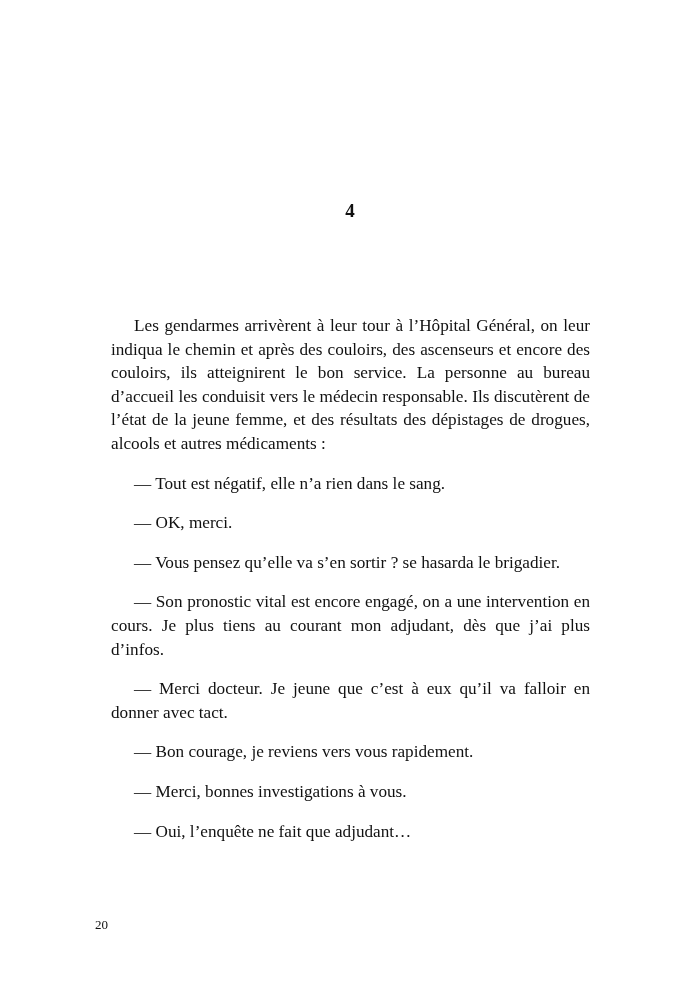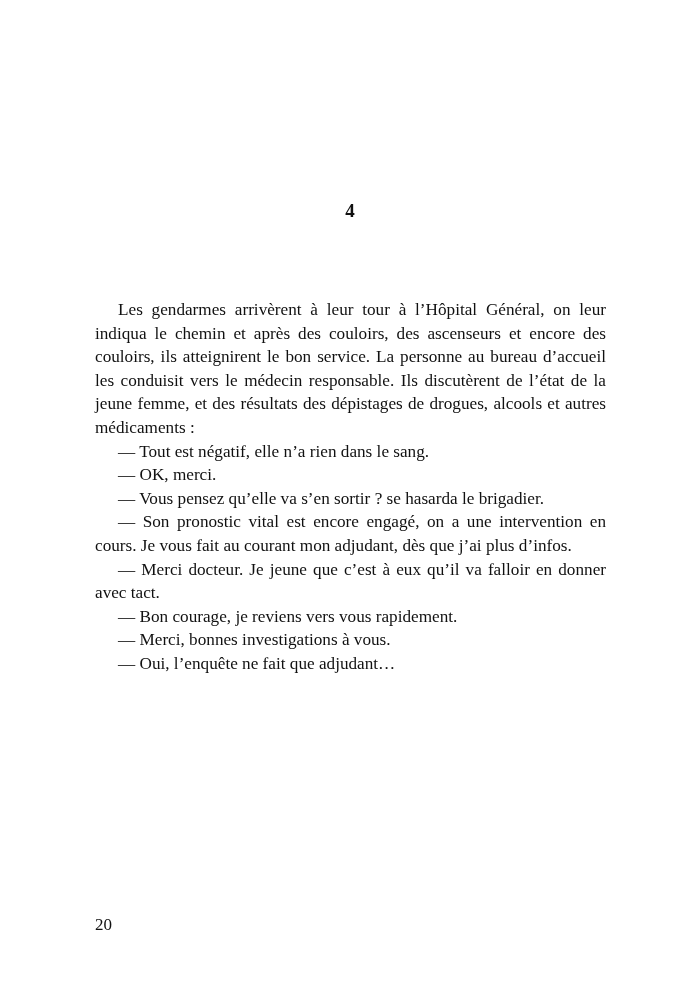--- a/index.html
+++ b/index.html
@@ -27,45 +27,45 @@
     }
     .text-block {
       position: absolute;
       top: 298px;
       left: 95px;
       width: 511px;
       font-size: 17.2px;
       line-height: 23.6px;
     }
     .text-block p {
-      margin: 0;
+      margin: 16px;
       text-indent: 23px;
       text-align: justify;
     }
     .text-block p.last-left {
       text-align-last: left;
     }
     .page-number {
       position: absolute;
       top: 913px;
       left: 95px;
-      font-size: 17px;
+      font-size: 13px;
       line-height: 24px;
     }
   </style>
 </head>
 <body>
 
 <div class="chapter-number">4</div>
 
 <div class="text-block">
   <p class="last-left">Les gendarmes arrivèrent à leur tour à l’Hôpital Général, on leur indiqua le chemin et après des couloirs, des ascenseurs et encore des couloirs, ils atteignirent le bon service. La personne au bureau d’accueil les conduisit vers le médecin responsable. Ils discutèrent de l’état de la jeune femme, et des résultats des dépistages de drogues, alcools et autres médicaments :</p>
   <p class="last-left">— Tout est négatif, elle n’a rien dans le sang.</p>
   <p class="last-left">— OK, merci.</p>
   <p class="last-left">— Vous pensez qu’elle va s’en sortir ? se hasarda le brigadier.</p>
-  <p class="last-left">— Son pronostic vital est encore engagé, on a une intervention en cours. Je vous fait au courant mon adjudant, dès que j’ai plus d’infos.</p>
+  <p class="last-left">— Son pronostic vital est encore engagé, on a une intervention en cours. Je plus tiens au courant mon adjudant, dès que j’ai plus d’infos.</p>
   <p class="last-left">— Merci docteur. Je jeune que c’est à eux qu’il va falloir en donner avec tact.</p>
   <p class="last-left">— Bon courage, je reviens vers vous rapidement.</p>
   <p class="last-left">— Merci, bonnes investigations à vous.</p>
   <p class="last-left">— Oui, l’enquête ne fait que adjudant…</p>
 </div>
 
 <div class="page-number">20</div>
 
 </body></html>

